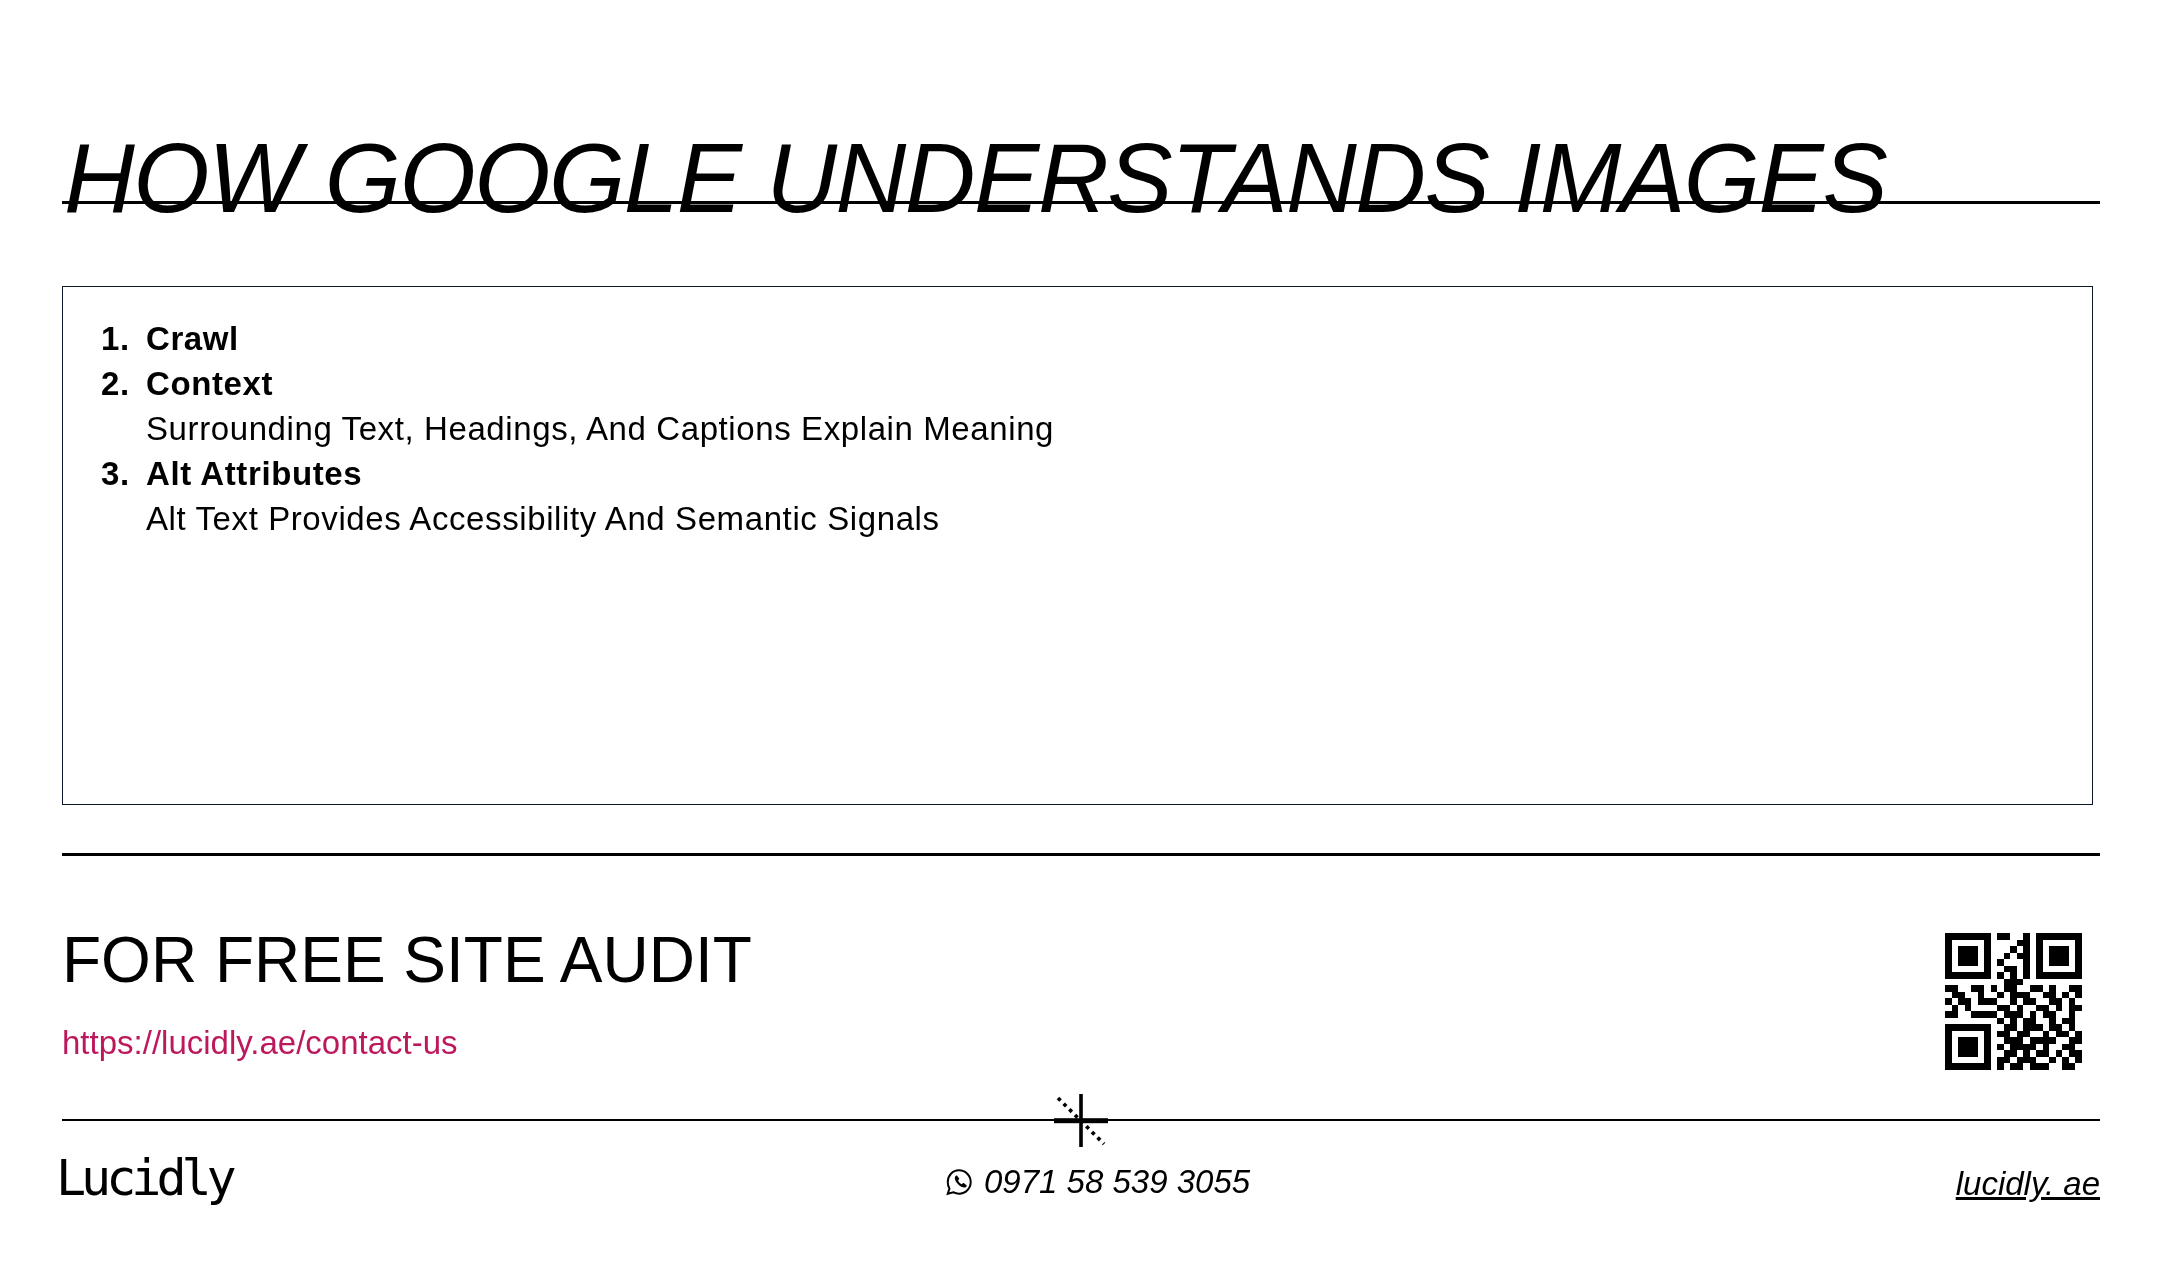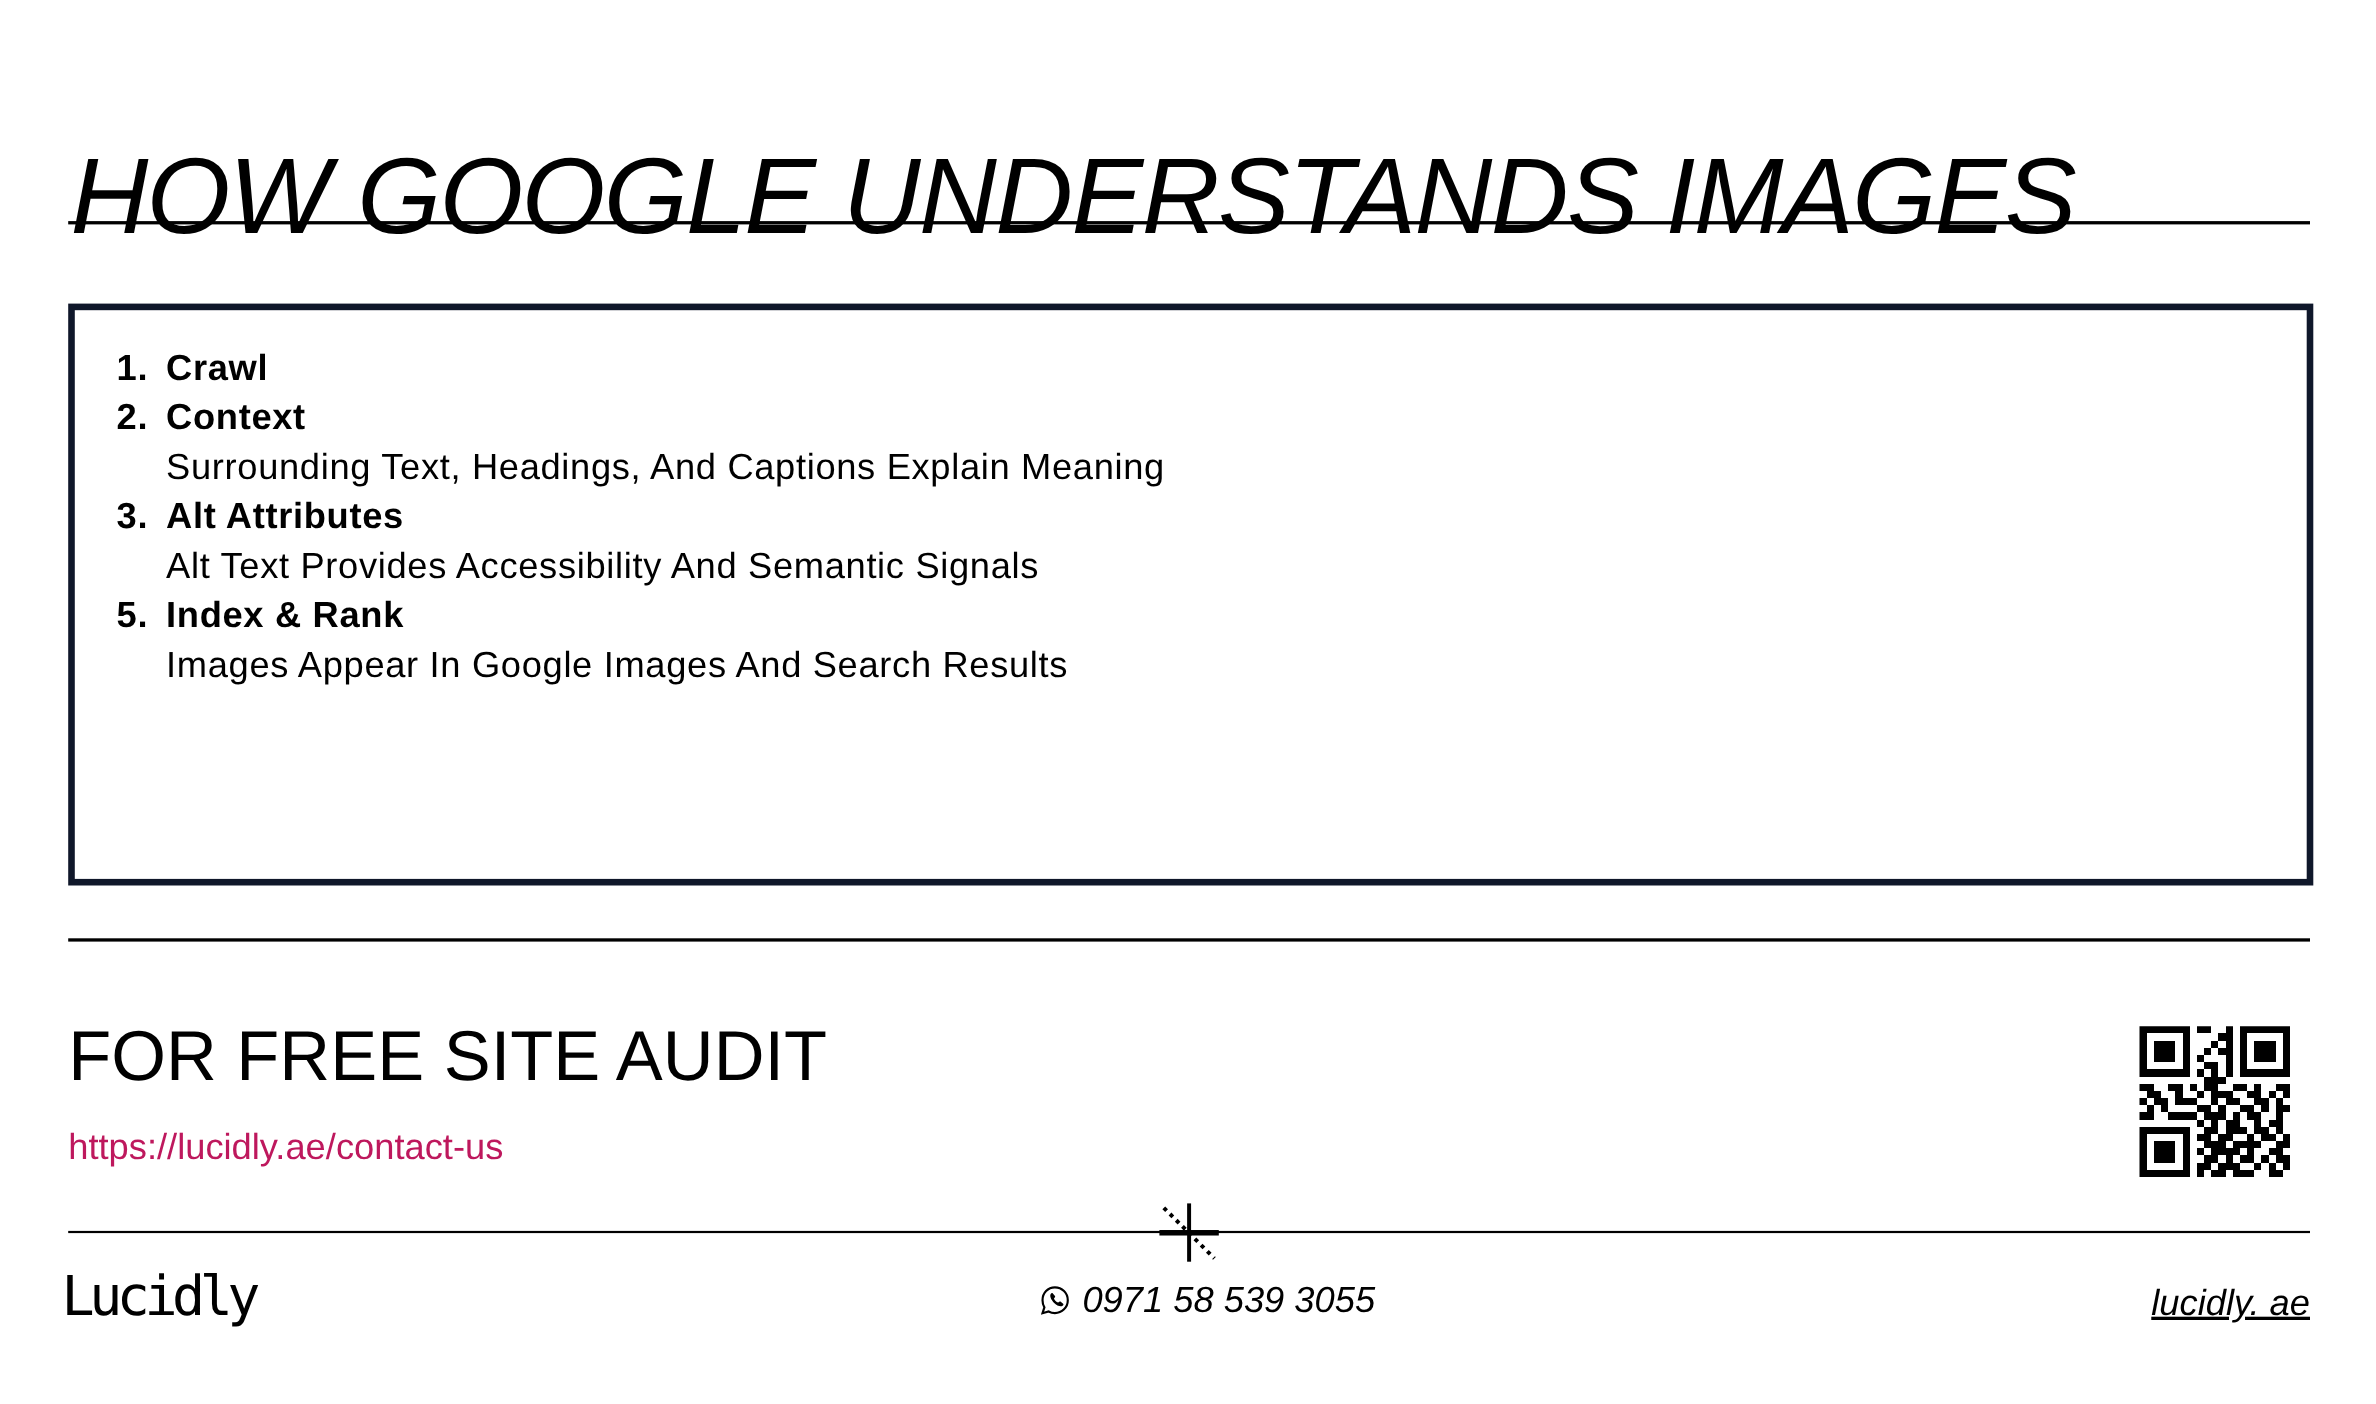--- a/index.html
+++ b/index.html
@@ -18,23 +18,23 @@
     letter-spacing:-1.5px;
     white-space:nowrap;
     text-align:center;
   }
   .rule{position:absolute;left:62px;width:2038px;background:#000;}
   .rule-title{top:201px;height:3px;}
   .rule-mid{top:853px;height:3px;}
   .rule-footer{top:1119px;height:2px;}
   
   .steps-box{
-    position:absolute;left:62px;top:276px;
+    position:absolute;left:62px;top:286px;
     width:2029px;height:517px;
-    border:6px solid #0f172a;
+    border:1px solid #0f172a;
     box-sizing:content-box;
   }
   .steps{
     padding:29px 0 0 38px;
     font-size:33px;line-height:45px;
     letter-spacing:0.6px;
   }
   .step-head{font-weight:700;white-space:nowrap;}
   .step-num{display:inline-block;width:45px;}
   .step-desc{margin-left:45px;white-space:nowrap;}
@@ -92,24 +92,20 @@
         <div class="step-head"><span class="step-num">2.</span><span>Context</span></div>
         <div class="step-desc">Surrounding Text, Headings, And Captions Explain Meaning</div>
       </div>
 
       <div class="step">
         <div class="step-head"><span class="step-num">3.</span><span>Alt Attributes</span></div>
         <div class="step-desc">Alt Text Provides Accessibility And Semantic Signals</div>
       </div>
 
 
-      <div class="step">
-        <div class="step-head"><span class="step-num">5.</span><span>Index &amp; Rank</span></div>
-        <div class="step-desc">Images Appear In Google Images And Search Results</div>
-      </div>
 
     </div>
   </div>
 
   <div class="rule rule-mid"></div>
 
   <div class="cta-heading">FOR FREE SITE AUDIT</div>
   <a class="cta-url" href="#">https://lucidly.ae/contact-us</a>
 
   <div class="qr">

